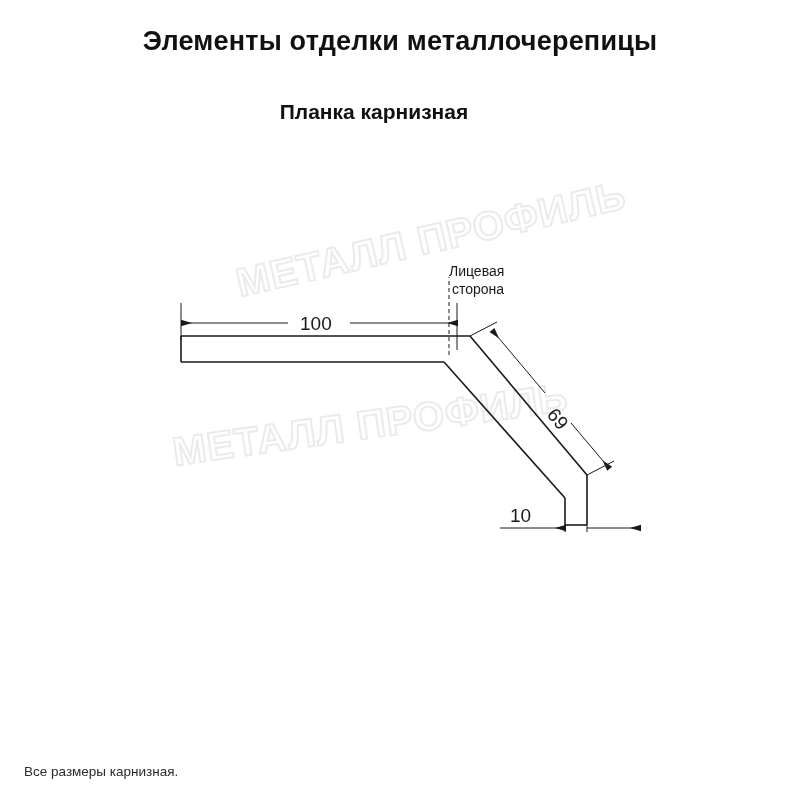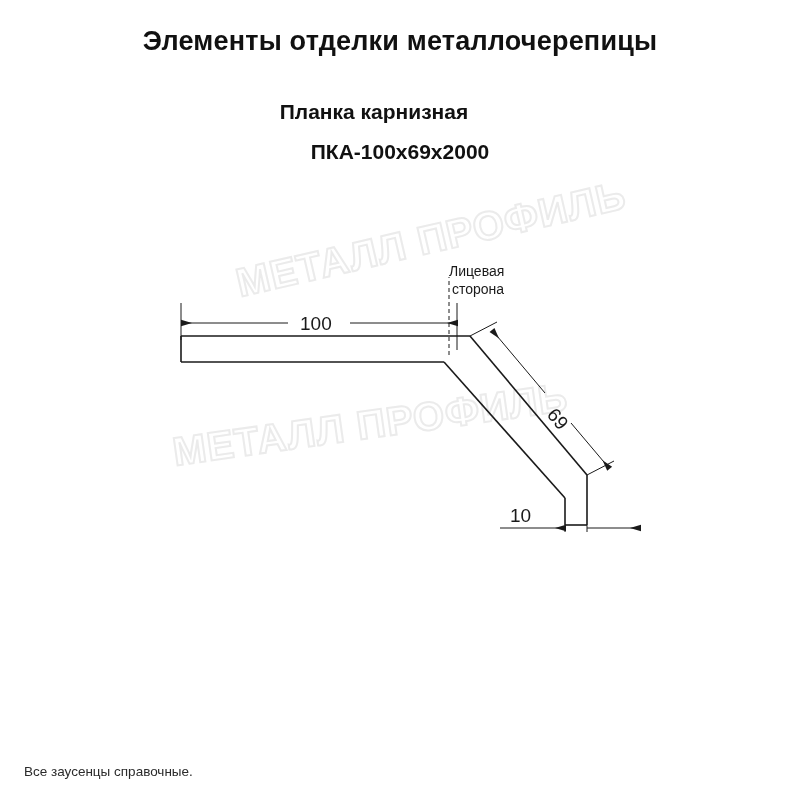--- a/index.html
+++ b/index.html
@@ -112,21 +112,20 @@
 </head>
 <body>
 
 <div class="page">
 
   <div class="title-block">
     <h1 class="main-title">Элементы отделки металлочерепицы</h1>
   </div>
 
   <div class="subtitle">Планка карнизная</div>
-  <div class="code">ПКА-100х69х2000</div>
 
   <div class="wm wm-1">
     <div class="wm-text">МЕТАЛЛ ПРОФИЛЬ</div>
   </div>
   <div class="wm wm-2">
     <div class="wm-text">МЕТАЛЛ ПРОФИЛЬ</div>
   </div>
 
   <div class="drawing">
     <svg width="800" height="430" viewBox="0 0 800 430">
@@ -184,16 +183,16 @@
 
       <g>
         <path d="M449,175 L449,97" fill="none" stroke="#1a1a1a" stroke-width="1" stroke-dasharray="4,3"></path>
         <text class="note-text" x="449" y="96">Лицевая</text>
         <text class="note-text" x="452" y="114">сторона</text>
       </g>
     </svg>
   </div>
 
   <div class="footer">
-    <div>Все заусенцы справочные.</div>
+    <div>Все размеры карнизная.</div>
   </div>
 
 </div>
 
 </body></html>

